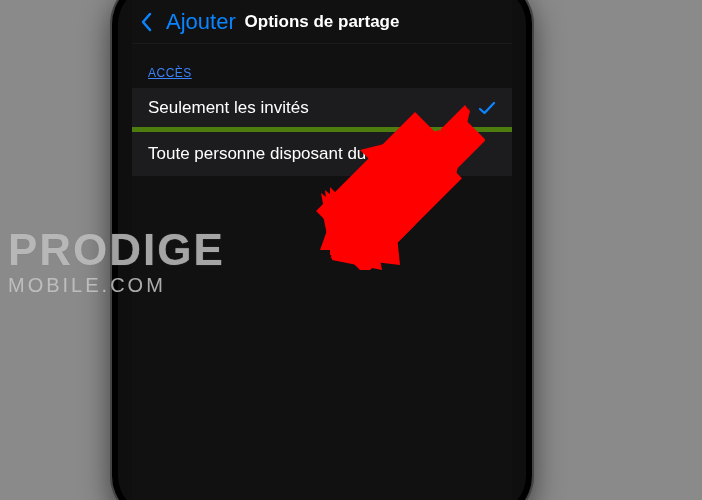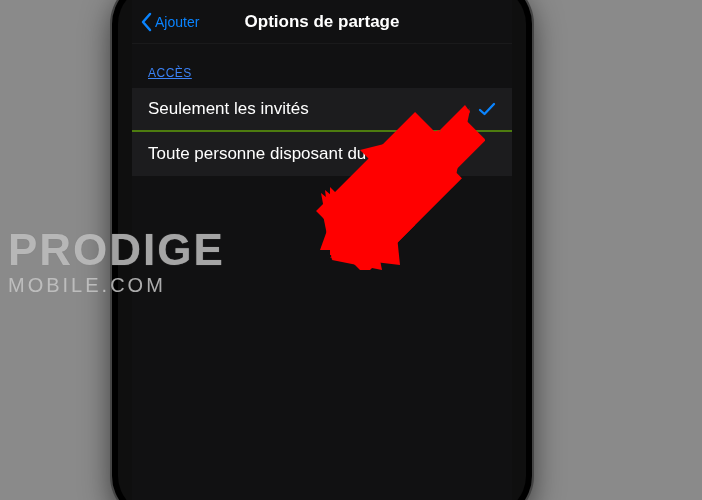--- a/index.html
+++ b/index.html
@@ -44,23 +44,23 @@
       height: 44px;
       display: flex;
       align-items: center;
       position: relative;
       border-bottom: 1px solid rgba(255,255,255,0.04);
       background: #111112;
     }
     .back-btn {
       display: flex;
       align-items: center;
-      gap: 3px;
+      gap: 14px;
       color: #0a84ff;
-      font-size: 14px;
+      font-size: 22px;
       padding-left: 8px;
       cursor: pointer;
       position: absolute;
       left: 0;
     }
     .nav-title {
       position: absolute;
       left: 0; right: 0;
       text-align: center;
       font-size: 17px;
@@ -79,21 +79,21 @@
     .list-group {
       background: #1c1c1e;
       margin: 0;
     }
     .list-row {
       height: 44px;
       display: flex;
       align-items: center;
       justify-content: space-between;
       padding: 0 16px;
-      border-bottom: 2px solid #4d7c0f;
+      border-bottom: 5px solid #4d7c0f;
       cursor: pointer;
     }
     .list-row:last-child { border-bottom: none; }
     .row-label {
       font-size: 17px;
       color: #fff;
       font-weight: 400;
     }
     .checkmark {
       color: #0a84ff;

